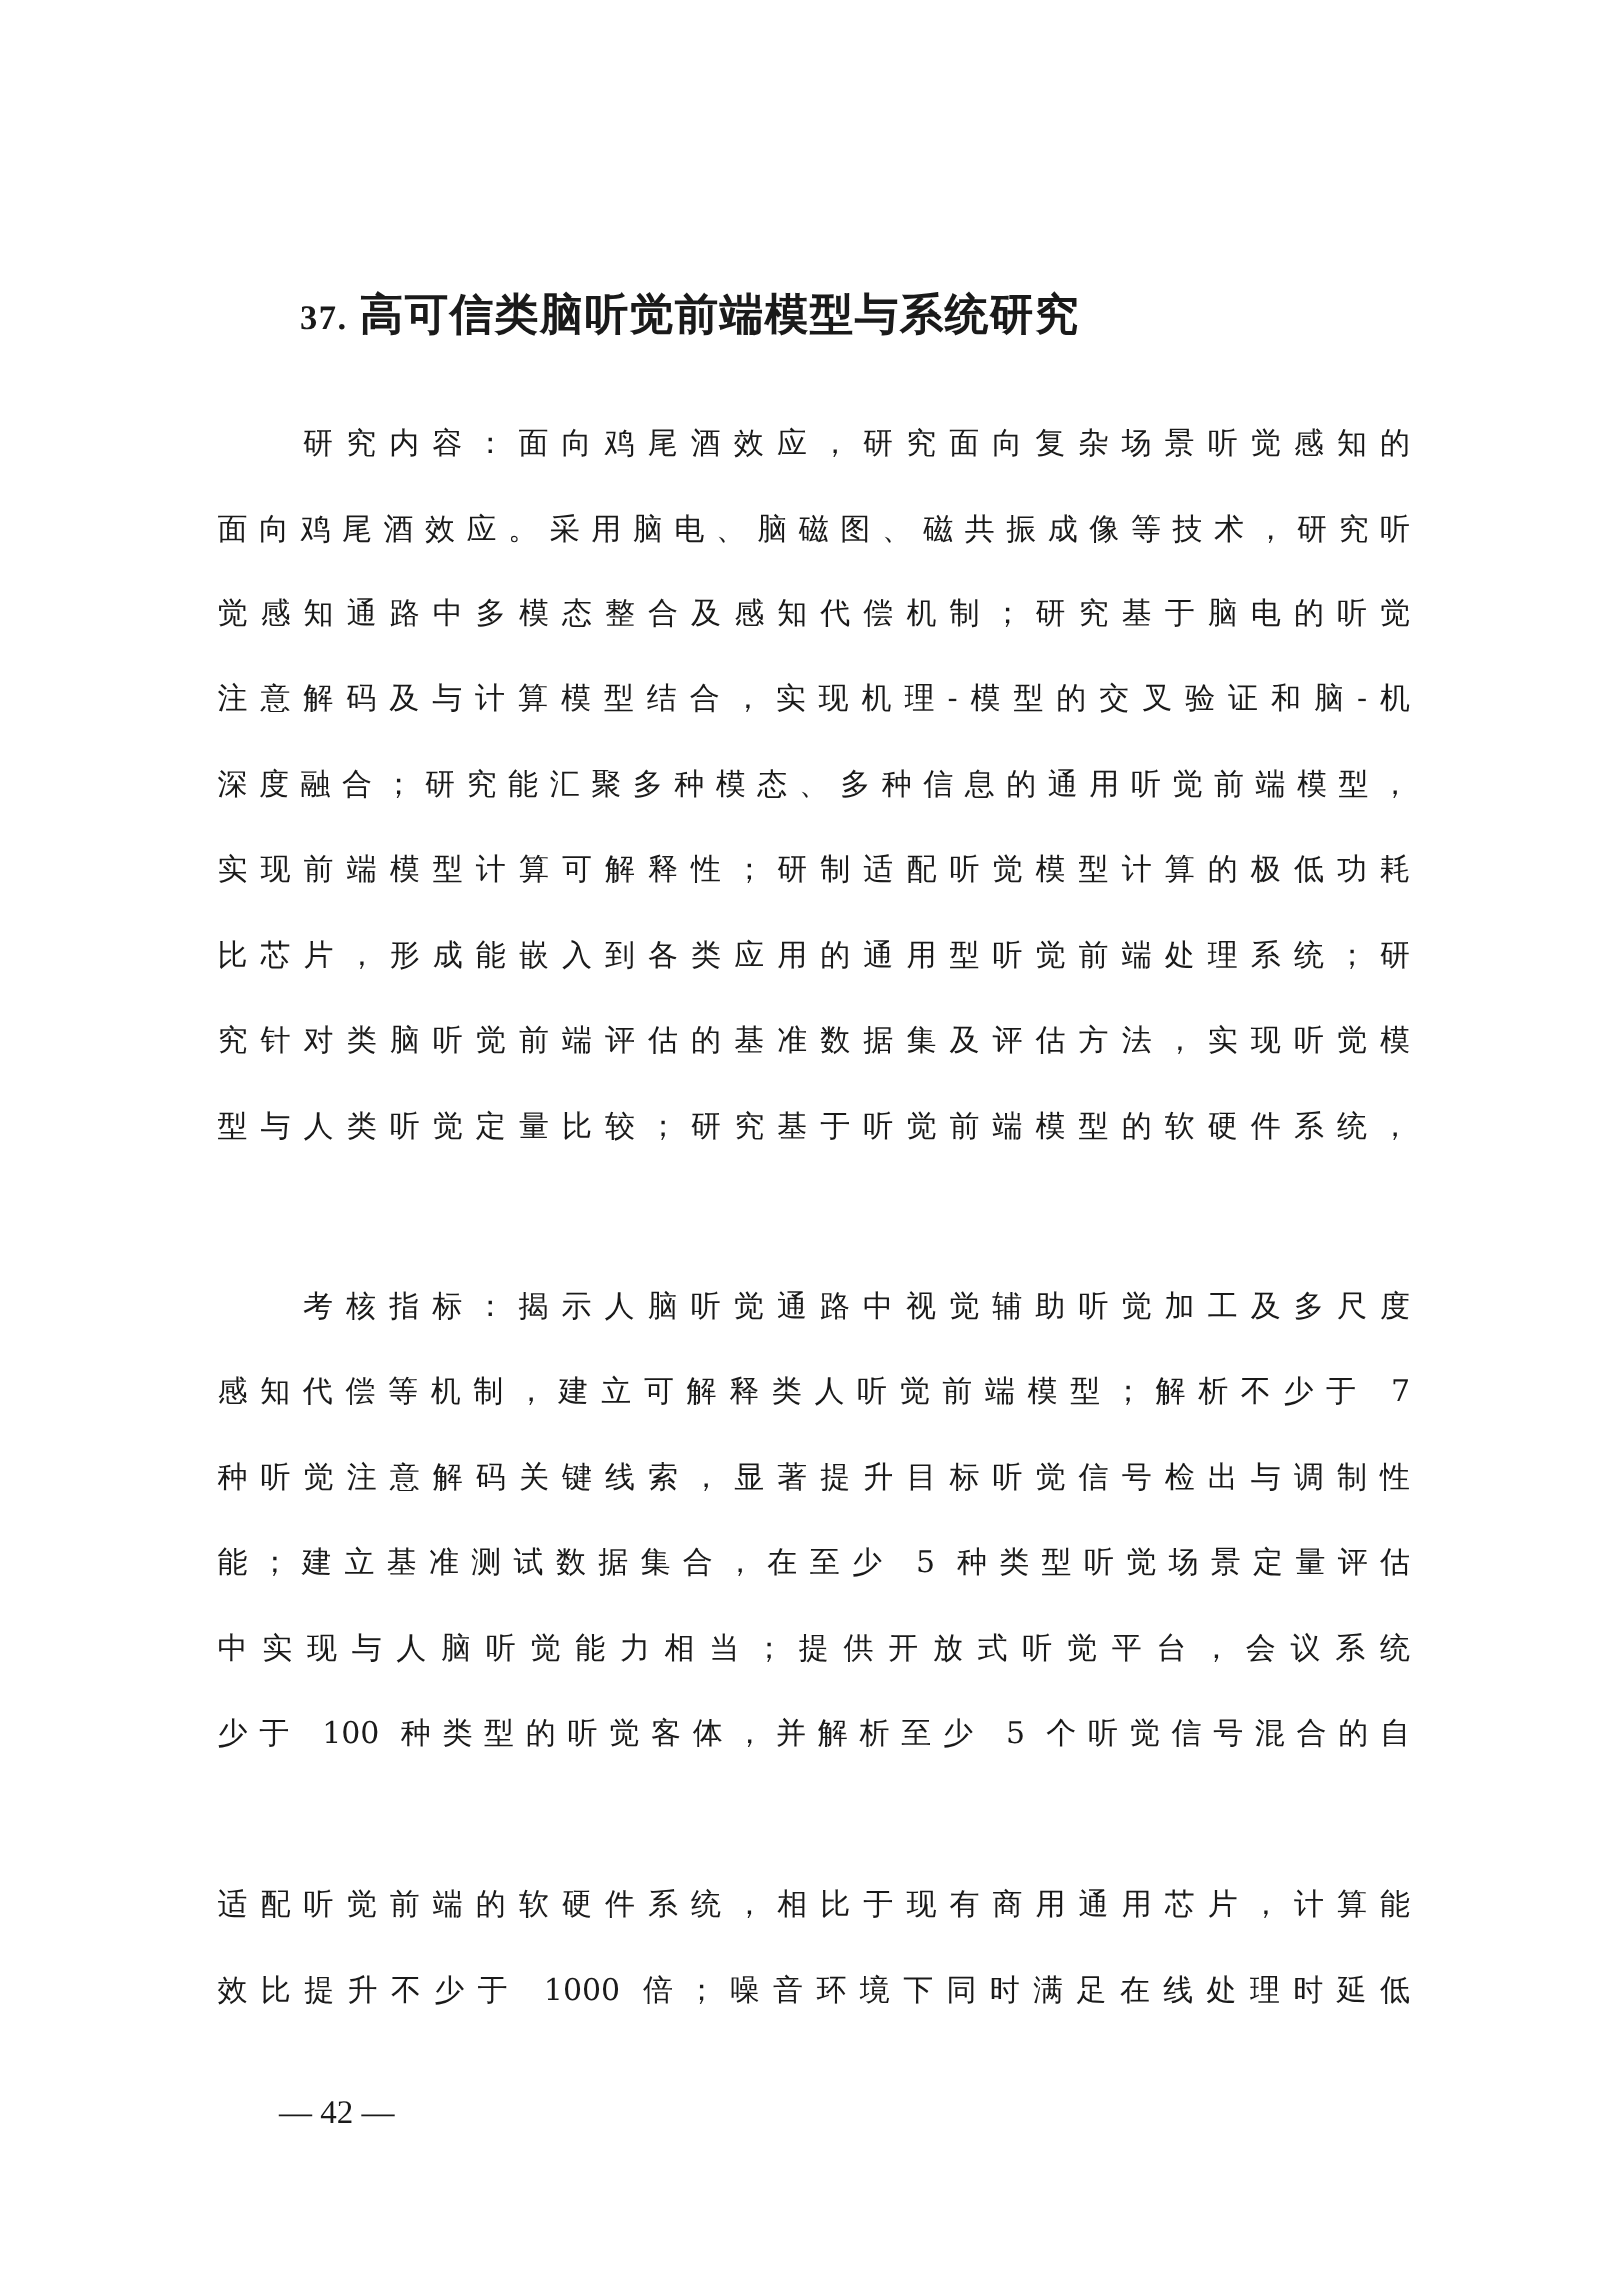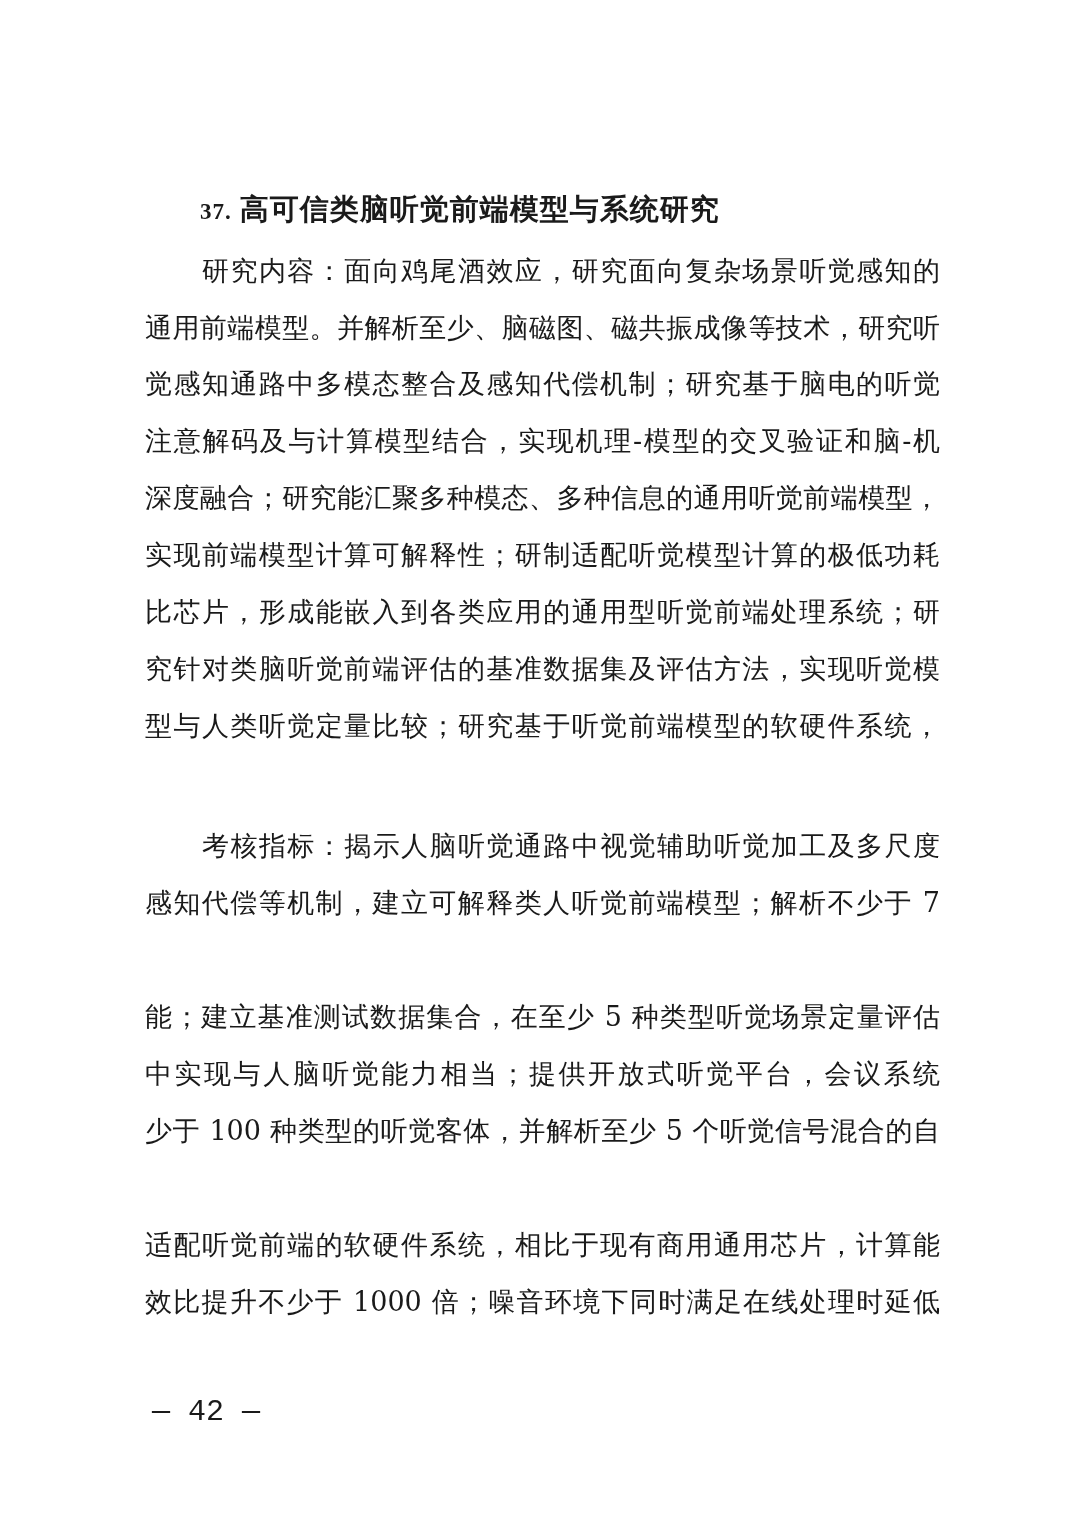--- a/index.html
+++ b/index.html
@@ -2,47 +2,48 @@
 <html><head>
   <meta charset="utf-8">
   <style>
     html, body { margin: 0; padding: 0; background: #ffffff; }
     body { width: 1080px; height: 1527px; position: relative; overflow: hidden;
       font-family: "DejaVu Serif", "Liberation Serif", serif; color: #1a1a1a; }
     .page { position: absolute; left: 0; top: 0; width: 1080px; height: 1527px; }
     .title { position: absolute; left: 200px; top: 190px; font-size: 29px; font-weight: bold;
       font-family: "DejaVu Serif", "Liberation Serif", serif; letter-spacing: 1px; white-space: nowrap; }
     .title .num { font-family: "Liberation Serif", serif; font-size: 23px; margin-right: 8px; }
-    .line { position: absolute; left: 145px; width: 795px; font-size: 27px; white-space: nowrap;
-      text-align: justify; text-align-last: justify; letter-spacing: 0; line-height: 32px; }
+    .line { position: absolute; left: 145px; width: 795px; font-size: 20px; white-space: nowrap;
+      text-align: justify; text-align-last: justify; letter-spacing: 0; line-height: 32px; margin-top: 24px; }
     .line.indent { left: 202px; width: 738px; }
     .line.last { text-align-last: left; }
-    .footer { position: absolute; left: 152px; top: 1395px; font-size: 30px;
-      font-family: Liberation Mono, monospace; white-space: nowrap; }
+    .footer { position: absolute; left: 186px; top: 1395px; font-size: 22px;
+      font-family: Liberation Serif, serif; white-space: nowrap; }
   </style>
 </head>
 <body>
 
 <div class="page">
   <div class="title">
     <span class="num">37.</span><span>高可信类脑听觉前端模型与系统研究</span>
   </div>
 
   <div class="line indent" style="top:255px">研究内容：面向鸡尾酒效应，研究面向复杂场景听觉感知的</div>
-  <div class="line" style="top:312px">通用前端模型。并解析至少、脑磁图、磁共振成像等技术，研究听</div>
+  <div class="line" style="top:312px">面向鸡尾酒效应。采用脑电、脑磁图、磁共振成像等技术，研究听</div>
   <div class="line" style="top:368px">觉感知通路中多模态整合及感知代偿机制；研究基于脑电的听觉</div>
   <div class="line" style="top:482px">深度融合；研究能汇聚多种模态、多种信息的通用听觉前端模型，</div>
   <div class="line" style="top:425px">注意解码及与计算模型结合，实现机理-模型的交叉验证和脑-机</div>
   <div class="line" style="top:539px">实现前端模型计算可解释性；研制适配听觉模型计算的极低功耗</div>
   <div class="line" style="top:596px">比芯片，形成能嵌入到各类应用的通用型听觉前端处理系统；研</div>
   <div class="line" style="top:653px">究针对类脑听觉前端评估的基准数据集及评估方法，实现听觉模</div>
   <div class="line" style="top:710px">型与人类听觉定量比较；研究基于听觉前端模型的软硬件系统，</div>
 
   <div class="line indent" style="top:830px">考核指标：揭示人脑听觉通路中视觉辅助听觉加工及多尺度</div>
   <div class="line" style="top:887px">感知代偿等机制，建立可解释类人听觉前端模型；解析不少于 7</div>
+  <div class="line" style="top:944px">种听觉注意解码关键线索，显著提升目标听觉信号检出与调制性</div>
   <div class="line" style="top:1001px">能；建立基准测试数据集合，在至少 5  种类型听觉场景定量评估</div>
   <div class="line" style="top:1058px">中实现与人脑听觉能力相当；提供开放式听觉平台，会议系统</div>
   <div class="line" style="top:1115px">少于 100 种类型的听觉客体，并解析至少 5 个听觉信号混合的自</div>
   <div class="line" style="top:1229px">适配听觉前端的软硬件系统，相比于现有商用通用芯片，计算能</div>
   <div class="line" style="top:1286px">效比提升不少于 1000 倍；噪音环境下同时满足在线处理时延低</div>
 
   <div class="footer">— 42 —</div>
 </div>
 
 </body></html>

